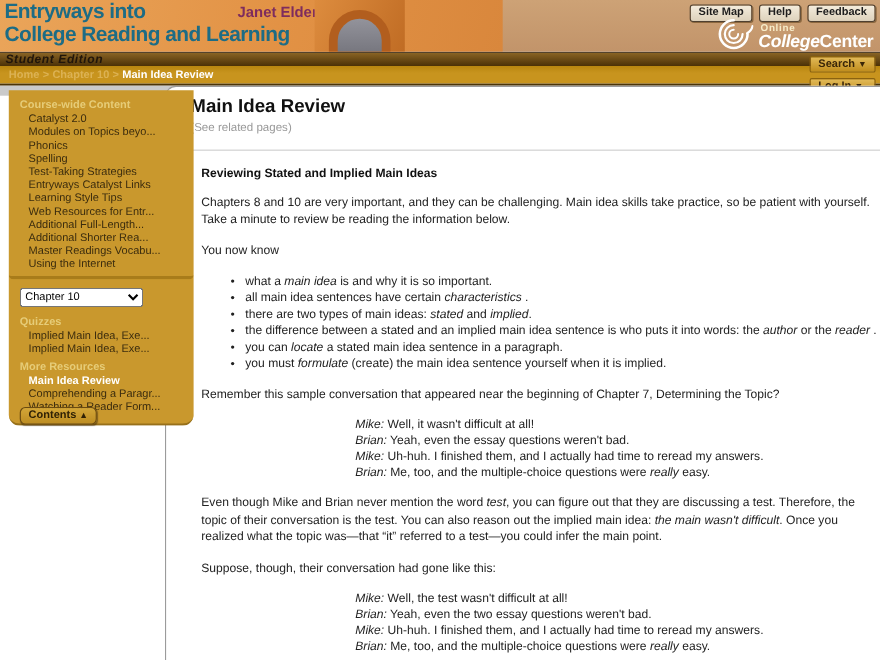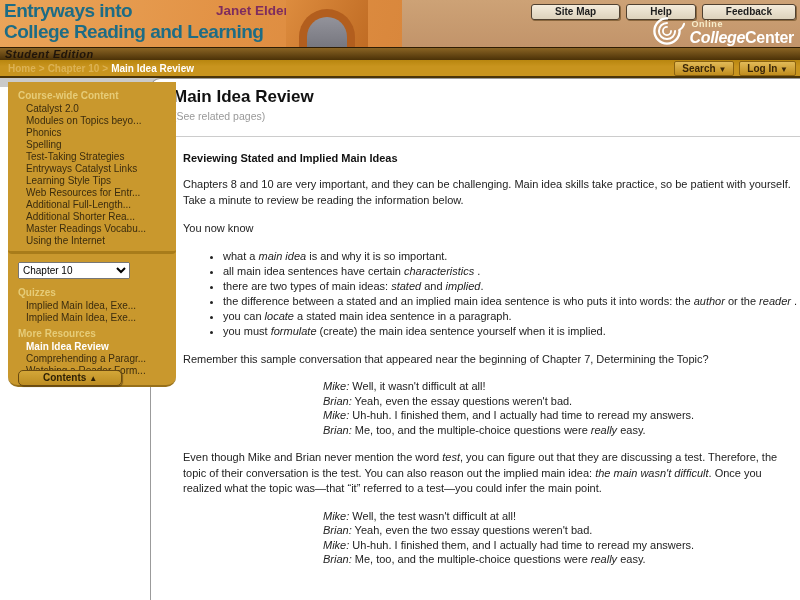--- a/index.html
+++ b/index.html
@@ -1,55 +1,55 @@
 <!DOCTYPE html>
 <html><head>
 <meta charset="utf-8">
 <style>
   * { box-sizing: border-box; margin: 0; padding: 0; }
   html, body { width: 800px; height: 600px; overflow: hidden; }
   body { font-family: "Liberation Sans", sans-serif; background: #ffffff; position: relative; }
 
   
   .header { position: relative; height: 47px; background: linear-gradient(#cda276, #c2946a); overflow: hidden; }
-  .cover { position: absolute; left: 0; top: 0; width: 402px; height: 47px;
+  .cover { position: absolute; left: 0; top: 0; width: 457px; height: 47px;
            background: linear-gradient(105deg, #eaa55a 0%, #e29245 55%, #d9873c 100%); }
   .book-title { position: absolute; left: 4px; top: 0; color: #1d6c85; font-weight: bold;
                 font-size: 19px; line-height: 21px; letter-spacing: -0.5px; }
   .author { position: absolute; left: 216px; top: 3px; color: #7e2c5e; font-weight: bold; font-size: 13.5px; }
   .arch { position: absolute; left: 286px; top: 0; width: 82px; height: 47px;
           background: linear-gradient(115deg, #dd8c3e, #c06c24); overflow: hidden; }
   .arch-ring { position: absolute; left: 13px; top: 9px; width: 56px; height: 48px;
                background: #b25e1e; border-radius: 28px 28px 0 0; }
   .arch-open { position: absolute; left: 21px; top: 17px; width: 40px; height: 40px;
                background: linear-gradient(#93939b, #6e6e76); border-radius: 20px 20px 0 0; }
   .hdr-btns { position: absolute; top: 4px; right: 4px; display: flex; gap: 6px; }
   .hdr-btn { font-size: 10px; font-weight: bold; color: #1d1d1d; background: linear-gradient(#f4ecdc, #ddd2bc);
-             border: 1px solid #4f4030; border-radius: 3px; padding: 1px 23px 2px; cursor: pointer;
+             border: 1px solid #4f4030; border-radius: 3px; padding: 1px 7px 2px; cursor: pointer;
              box-shadow: 1px 1px 0 rgba(90,60,20,.55); }
   .logo { position: absolute; right: 6px; top: 13px; display: flex; align-items: center; gap: 4px; }
   .logo-text { line-height: 1; }
   .logo-online { display: block; font-size: 9px; font-weight: bold; color: #f7ecc9; letter-spacing: .6px; margin: 0 0 1px 2px; }
   .logo-main { font-size: 16px; font-weight: bold; color: #ffffff; letter-spacing: -0.3px; }
   .logo-main .it { font-style: italic; }
 
   
   .edition-bar { height: 13px; background: linear-gradient(#8a6424, #4b3107); border-top: 1px solid #2e1d04;
                  color: #20150a; font-size: 11px; font-weight: bold; font-style: italic;
                  line-height: 12px; padding-left: 5px; letter-spacing: .5px; }
 
   
   .crumb-bar { height: 18px; background: linear-gradient(#b8860f, #c8941e 40%, #c8941e);
                border-bottom: 2px solid #4a3408; display: flex; align-items: center;
                padding: 0 4px 0 8px; font-size: 10px; font-weight: bold; }
   .crumb { color: #dcb254; }
   .crumb a { color: #dcb254; text-decoration: none; cursor: pointer; }
   .crumb .sep { margin: 0 3px; }
   .crumb .current { color: #ffffff; }
-  .nav-actions { margin-left: auto; display: flex; gap: 5px; }
+  .nav-actions { margin-left: auto; display: flex; gap: 5px; flex-direction: column; }
   .nav-btn { font-size: 10px; font-weight: bold; color: #3a2608; background: linear-gradient(#e2ba58, #c08d1d);
              border: 1px solid #8a6210; border-radius: 2px; padding: 1px 7px; cursor: pointer; }
   .nav-btn .arr { font-size: 8px; }
 
   
   .content-wrap { position: relative; height: 522px; background: #ffffff; }
   .gray-strip { position: absolute; left: 0; top: 0; width: 800px; height: 9px; background: #cacaca; }
   .main-panel { position: relative; margin-left: 150px; height: 522px; background: #ffffff;
                 border-left: 1px solid #9b9b9b; border-top: 1px solid #9b9b9b;
                 border-top-left-radius: 10px; padding: 8px 24px 0 22px; overflow: hidden; z-index: 1; }
@@ -70,21 +70,21 @@
   .sb-title { color: #e6cc78; font-weight: bold; font-size: 10px; padding: 4px 4px 2px 10px; }
   .sb-item { display: block; font-size: 10px; color: #3b2c0e; text-decoration: none; cursor: pointer;
              padding: 0 4px 0 18px; line-height: 12px; white-space: nowrap; overflow: hidden; }
   .sb-item.active { color: #ffffff; font-weight: bold; }
   .sb-divider { height: 4px; border-bottom: 3px solid #b3832066; border-radius: 0 0 8px 8px;
                 border-bottom-color: #a87c1a; margin: 3px 0 6px; }
   .sb-select { margin: 2px 0 4px 10px; width: 112px; height: 17px; font-size: 10px;
                font-family: "Liberation Sans", sans-serif; }
   .contents-btn { position: absolute; left: 18px; top: 292px; background: linear-gradient(#d3a638, #bd8d22);
                   border: 1px solid #6a4a10; border-radius: 5px; font-size: 10px; font-weight: bold;
-                  color: #2f2105; padding: 1px 24px 2px; cursor: pointer; z-index: 2;
+                  color: #2f2105; padding: 1px 7px 2px; cursor: pointer; z-index: 2;
                   box-shadow: 1px 1px 1px rgba(60,40,10,.5); }
   .contents-btn .arr { font-size: 8px; }
 </style>
 </head>
 <body>
 
 <div class="header">
   <div class="cover">
     <div class="book-title">
       <div>Entryways into</div>
@@ -188,20 +188,21 @@
             <li>you must <i>formulate</i> (create) the main idea sentence yourself when it is implied.</li>
           </ul>
           <p>Remember this sample conversation that appeared near the beginning of Chapter 7, Determining the Topic?</p>
           <div class="dialogue">
             <div><i>Mike:</i> Well, it wasn't difficult at all!</div>
             <div><i>Brian:</i> Yeah, even the essay questions weren't bad.</div>
             <div><i>Mike:</i> Uh-huh. I finished them, and I actually had time to reread my answers.</div>
             <div><i>Brian:</i> Me, too, and the multiple-choice questions were <i>really</i> easy.</div>
           </div>
           <p>Even though Mike and Brian never mention the word <i>test</i>, you can figure out that they are discussing a test. Therefore, the topic of their conversation is the test. You can also reason out the implied main idea: <i>the main wasn't difficult</i>. Once you realized what the topic was—that “it” referred to a test—you could infer the main point.</p>
+          <p>Suppose, though, their conversation had gone like this:</p>
           <div class="dialogue">
             <div><i>Mike:</i> Well, the test wasn't difficult at all!</div>
             <div><i>Brian:</i> Yeah, even the two essay questions weren't bad.</div>
             <div><i>Mike:</i> Uh-huh. I finished them, and I actually had time to reread my answers.</div>
             <div><i>Brian:</i> Me, too, and the multiple-choice questions were <i>really</i> easy.</div>
           </div>
         </div>
     </div>
   </div>
 </div>

